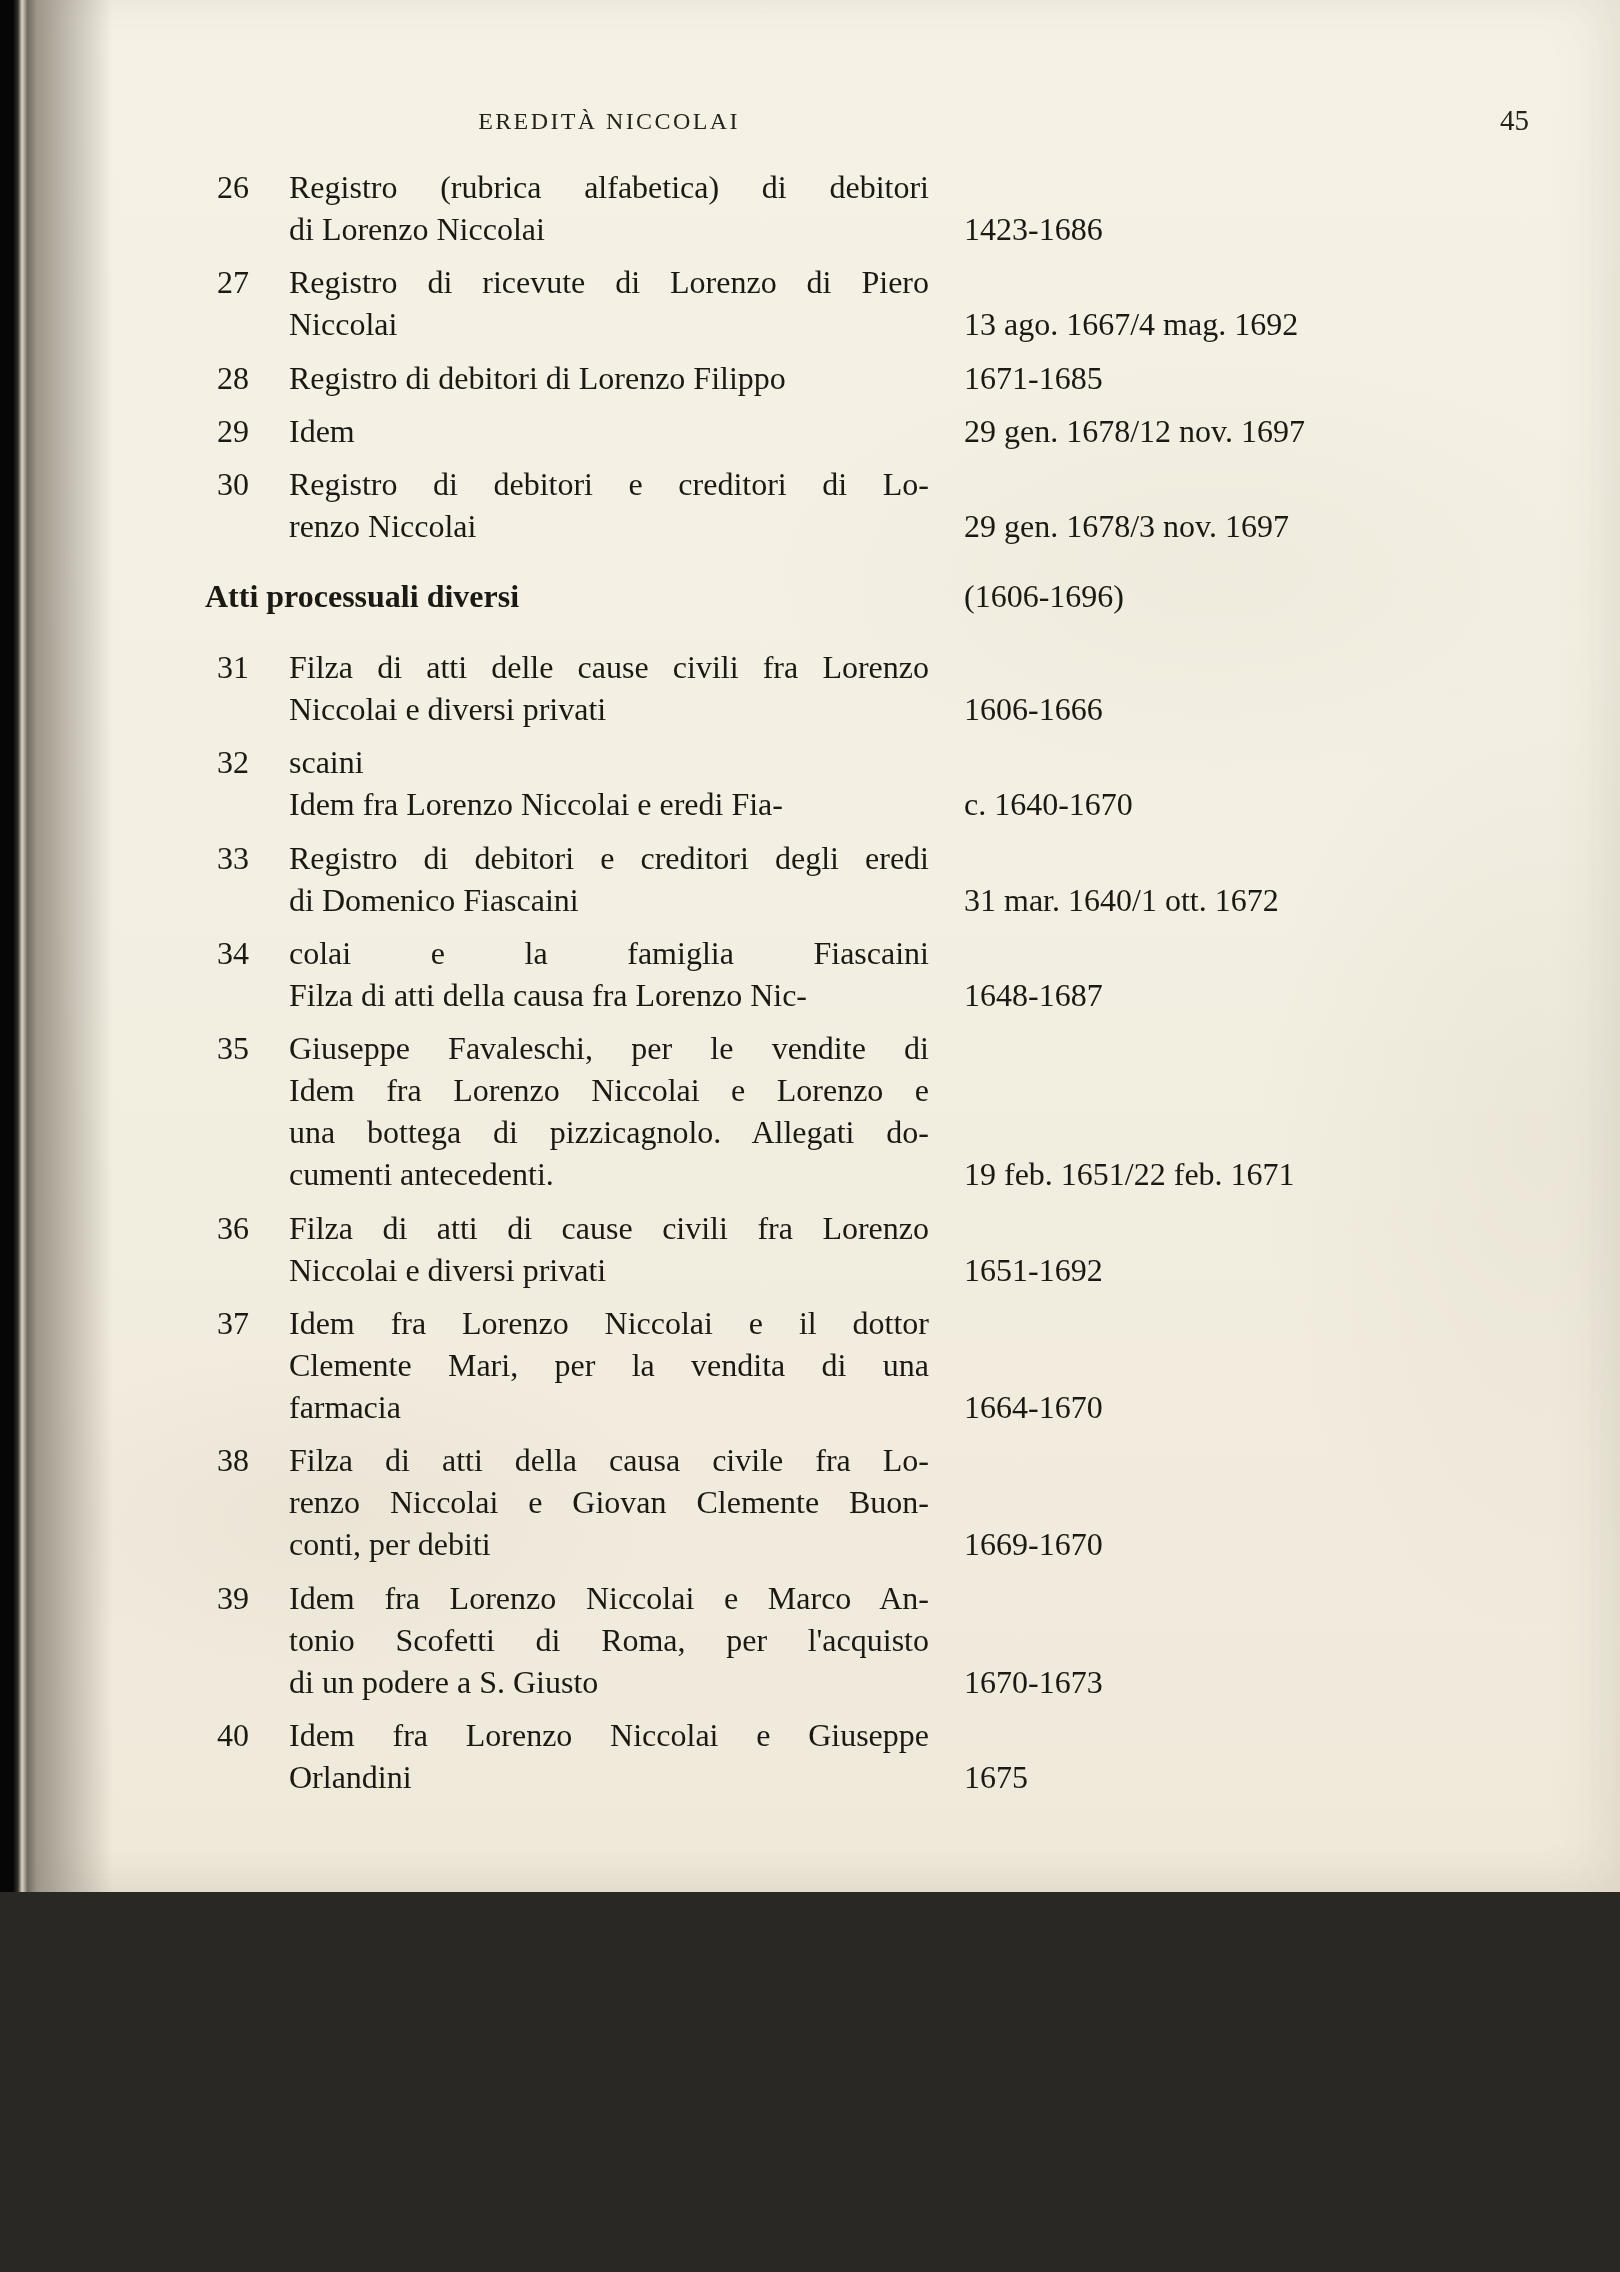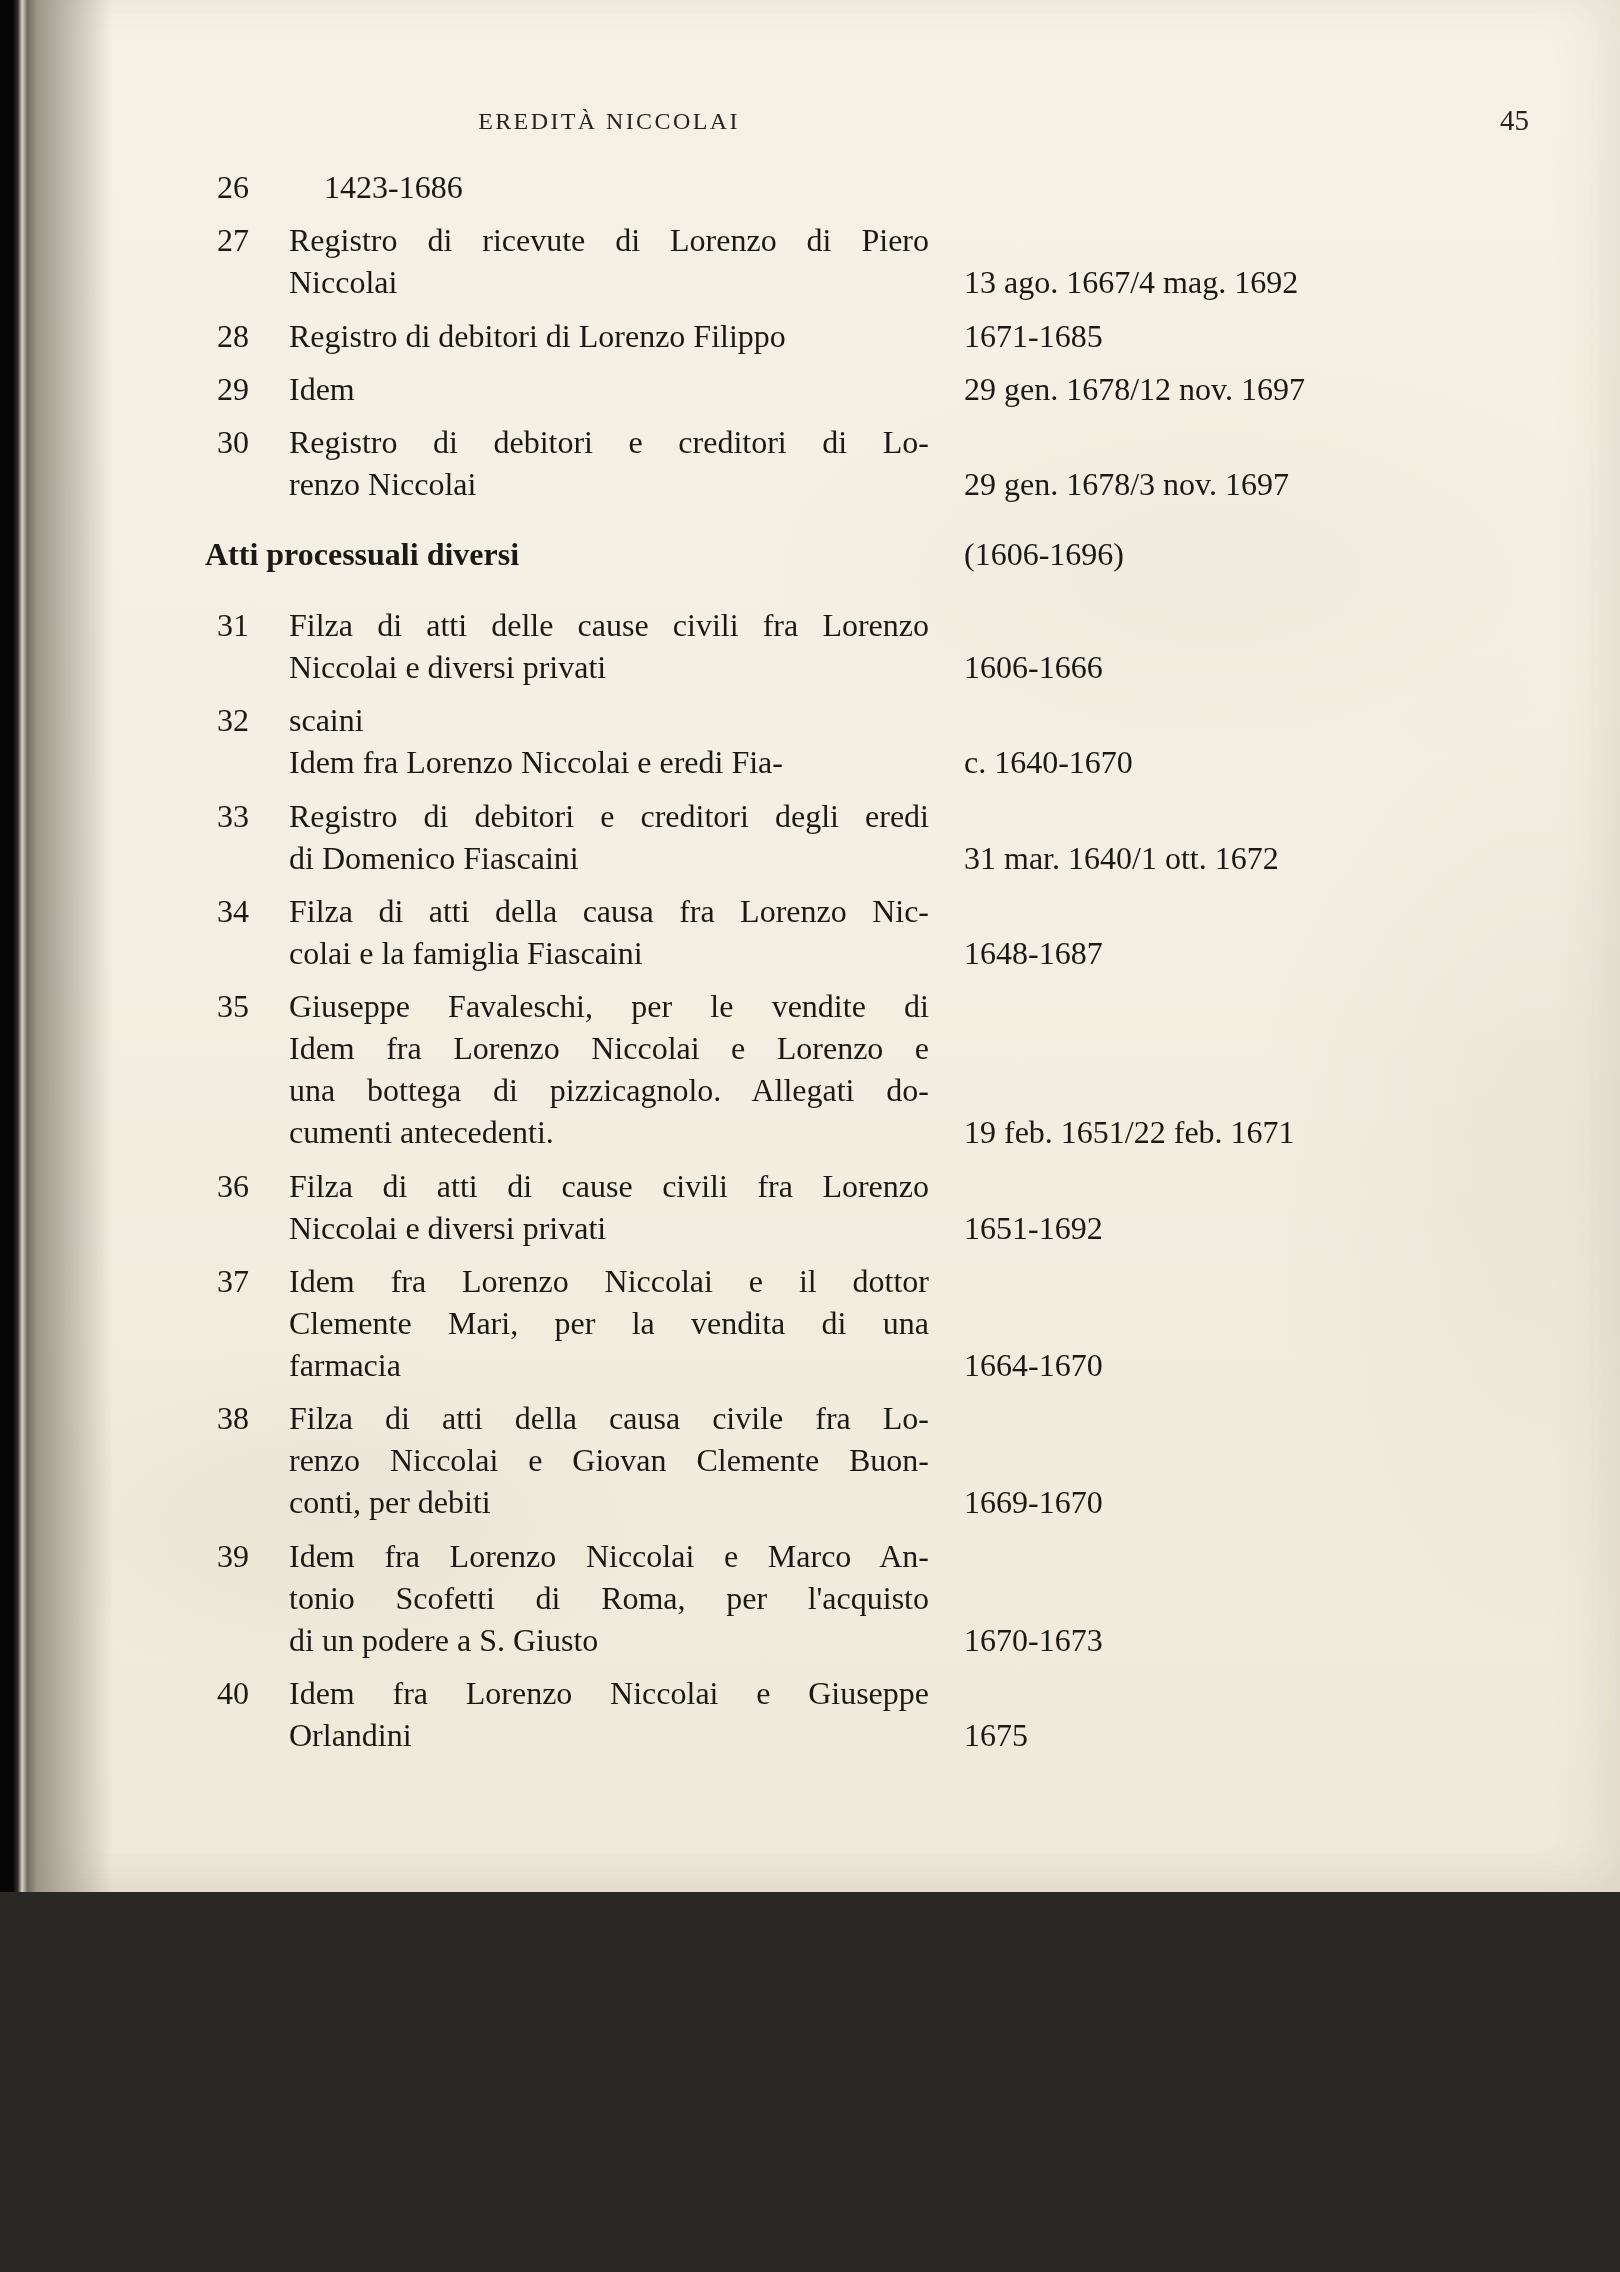--- a/index.html
+++ b/index.html
@@ -84,20 +84,24 @@
 <div class="page">
   <div class="texture"></div>
   <div class="spine"></div>
 
   <div class="running-header">EREDITÀ NICCOLAI</div>
   <div class="page-number">45</div>
 
   <div class="content">
   <div class="entry">
     <div class="num">26</div>
+    <div class="desc">
+          <span class="line">Registro (rubrica alfabetica) di debitori</span>
+          <span class="line">di Lorenzo Niccolai</span>
+        </div>
     <div class="date">1423-1686</div>
   </div>
 
   <div class="entry">
     <div class="num">27</div>
     <div class="desc">
           <span class="line">Registro di ricevute di Lorenzo di Piero</span>
           <span class="line">Niccolai</span>
         </div>
     <div class="date">13 ago. 1667/4 mag. 1692</div>
@@ -156,22 +160,22 @@
     <div class="desc">
           <span class="line">Registro di debitori e creditori degli eredi</span>
           <span class="line">di Domenico Fiascaini</span>
         </div>
     <div class="date">31 mar. 1640/1 ott. 1672</div>
   </div>
 
   <div class="entry">
     <div class="num">34</div>
     <div class="desc">
+          <span class="line">colai e la famiglia Fiascaini</span>
           <span class="line">Filza di atti della causa fra Lorenzo Nic-</span>
-          <span class="line">colai e la famiglia Fiascaini</span>
         </div>
     <div class="date">1648-1687</div>
   </div>
 
   <div class="entry">
     <div class="num">35</div>
     <div class="desc">
           <span class="line">Giuseppe Favaleschi, per le vendite di</span>
           <span class="line">Idem fra Lorenzo Niccolai e Lorenzo e</span>
           <span class="line">una bottega di pizzicagnolo. Allegati do-</span>

